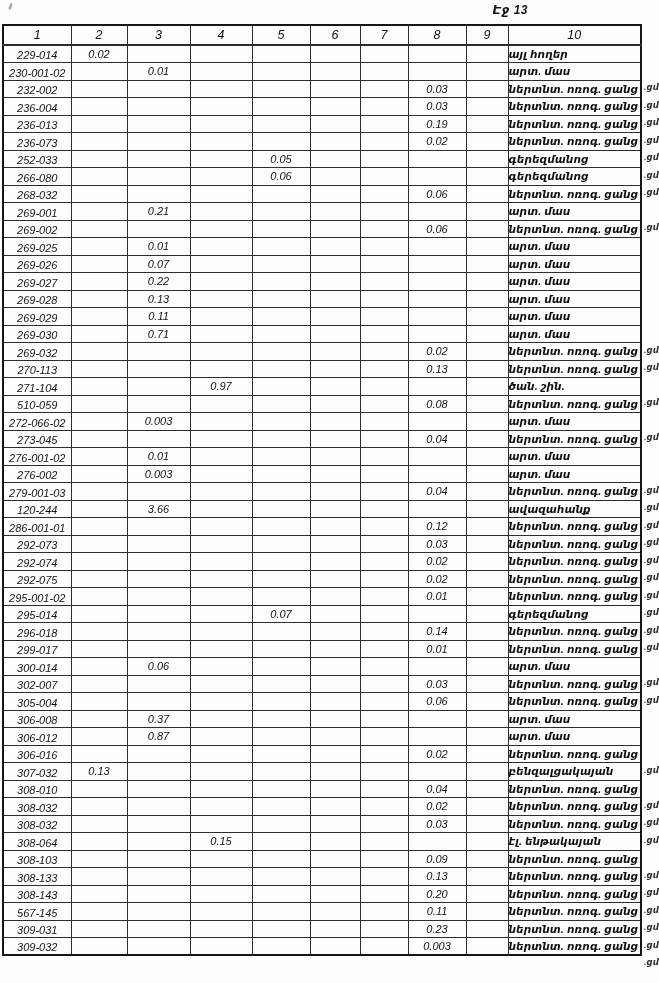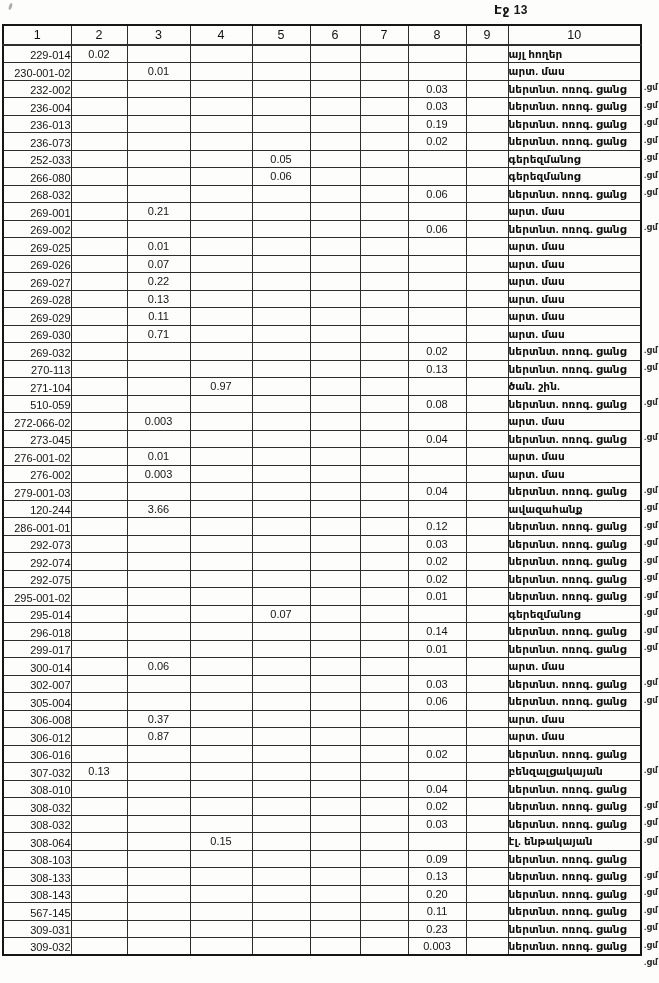--- a/index.html
+++ b/index.html
@@ -3,21 +3,21 @@
 <meta charset="utf-8">
 <style>
   html, body {
     margin: 0; padding: 0;
     width: 659px; height: 983px;
     background: #fdfdfc;
     overflow: hidden;
     font-family: "Liberation Sans", "DejaVu Sans", sans-serif;
     color: #1a1a1a;
   }
-  .sheet { position: relative; width: 565px; height: 983px; }
+  .sheet { position: relative; width: 565px; height: 983px; font-style: italic; }
 
   .page-label {
     position: absolute; top: 3px; right: 37px;
     font-size: 12px; font-weight: 700; color: #161616;
     letter-spacing: 0.5px;
   }
 
   .scan-artifact {
     position: absolute; left: 9px; top: 3px;
     width: 3px; height: 7px; background: #8a8a8a;
@@ -39,21 +39,21 @@
   }
   thead tr { height: 20px; }
   tbody tr { height: 17.5px; }
 
   th {
     font-weight: 400; font-size: 12.5px; color: #111;
     text-align: center; vertical-align: middle;
     border-bottom-width: 2px !important;
   }
   td.id {
-    text-align: right; padding-left: 3px;
+    text-align: center; padding-left: 3px;
     font-size: 11px; color: #141414;
     vertical-align: bottom; line-height: 13px;
   }
   td.val {
     text-align: center; font-size: 11px; color: #141414;
     vertical-align: middle;
   }
   td.label {
     text-align: left; padding-left: 3px;
     font-size: 10.5px; font-weight: 700; color: #101010;

